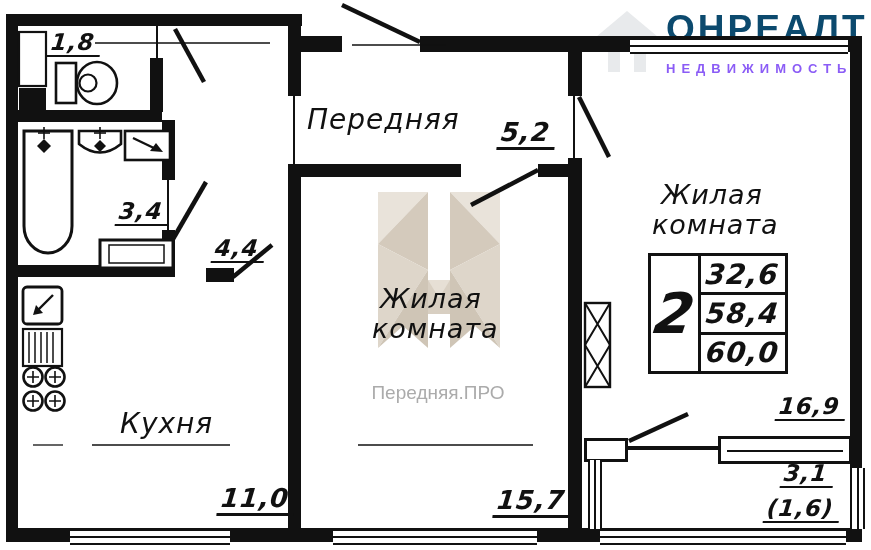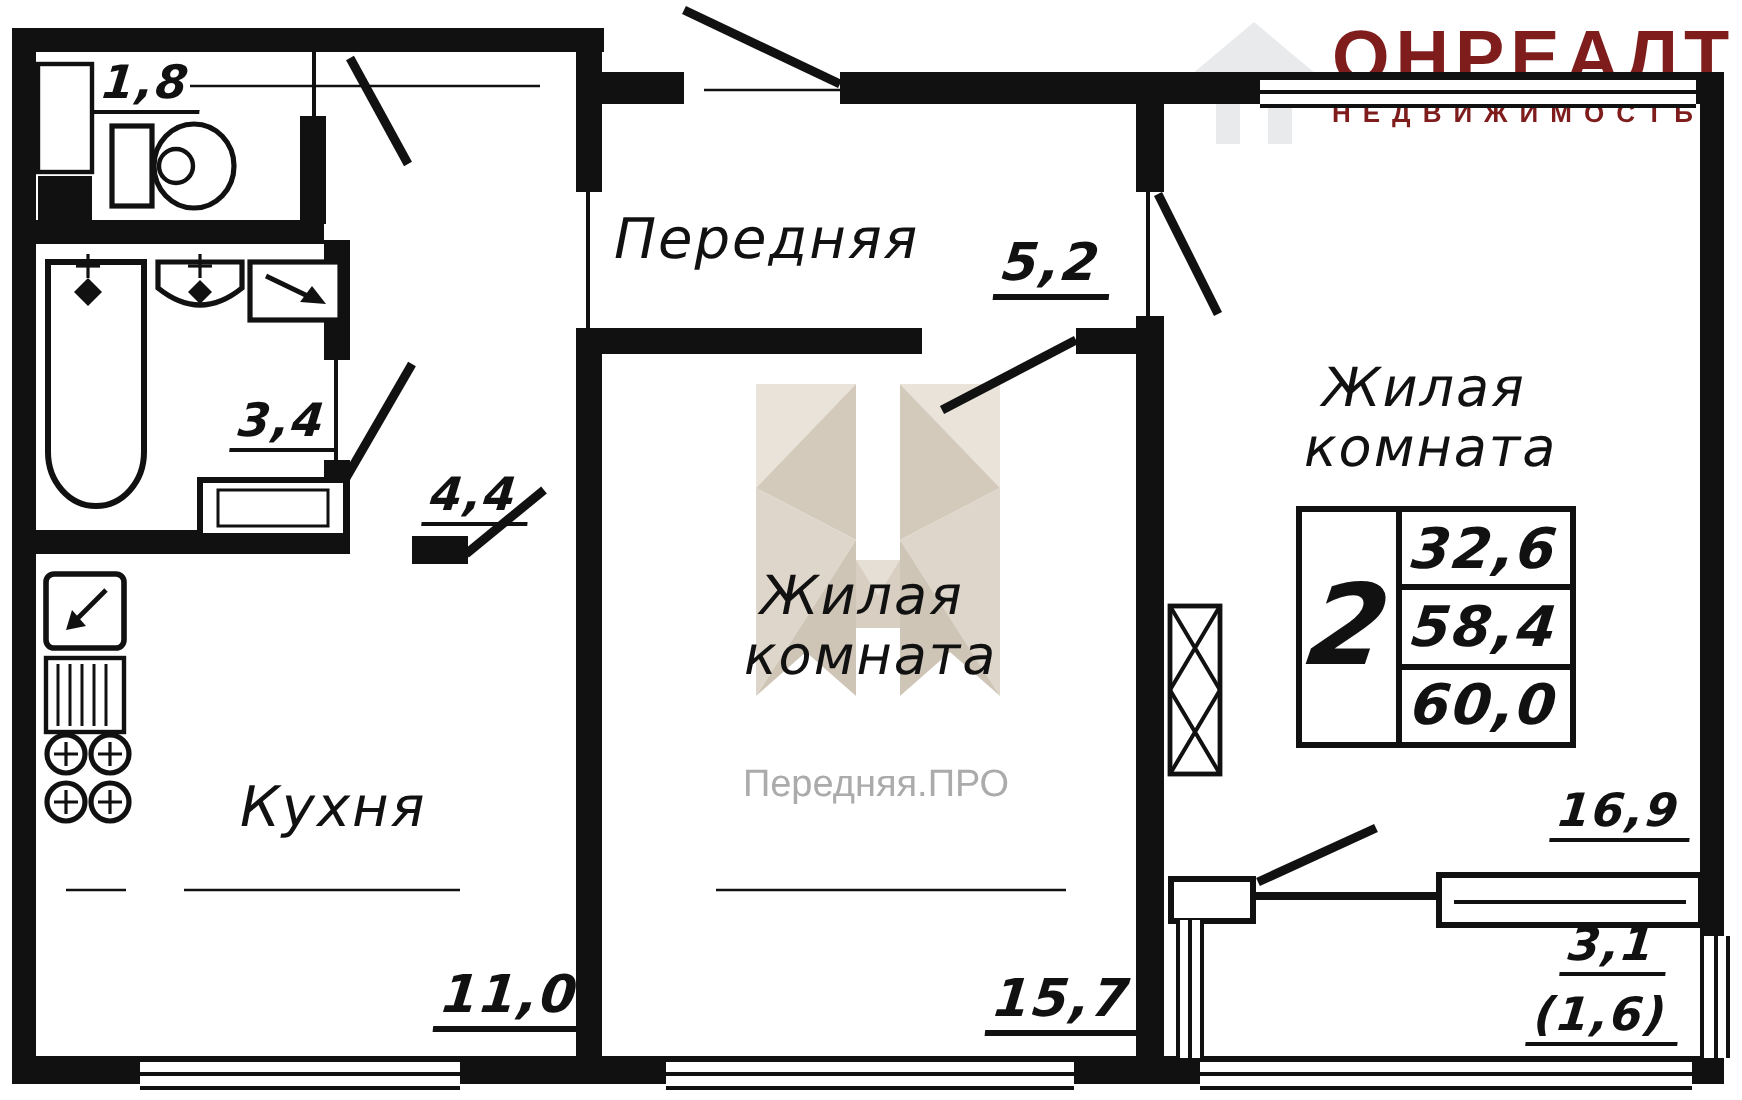--- a/index.html
+++ b/index.html
@@ -30,22 +30,22 @@
   .spec{position:absolute;left:648px;top:253px;width:140px;height:121px;border:3px solid #111;
         background:#fff;display:flex;z-index:6;box-sizing:border-box;}
   .spec-left{width:47px;border-right:3px solid #111;display:flex;align-items:center;justify-content:center;}
   .spec-left span{font:italic 600 56px "DejaVu Sans",sans-serif;transform:skewX(-8deg);}
   .spec-rows{flex:1;display:flex;flex-direction:column;}
   .spec-row{flex:1;display:flex;align-items:center;justify-content:center;border-bottom:3px solid #111;}
   .spec-row:last-child{border-bottom:none;}
   .spec-row span{font:italic 600 28px "DejaVu Sans",sans-serif;transform:skewX(-6deg);letter-spacing:1px;}
   
   .wm-onrealt{position:absolute;left:596px;top:10px;z-index:1;display:flex;align-items:flex-start;}
-  .wm-onrealt .ttl{font:700 37px "Liberation Sans",sans-serif;letter-spacing:3px;color:#7f1d1d;line-height:1;}
-  .wm-onrealt .sub{font:700 13px "Liberation Sans",sans-serif;letter-spacing:6px;color:#7f1d1d;margin-top:2px;}
+  .wm-onrealt .ttl{font:700 37px "Liberation Sans",sans-serif;letter-spacing:3px;color:#0c4a6e;line-height:1;}
+  .wm-onrealt .sub{font:700 13px "Liberation Sans",sans-serif;letter-spacing:6px;color:#8b5cf6;margin-top:14px;}
   .wm-h{position:absolute;left:378px;top:192px;z-index:2;}
   .wm-pro{position:absolute;left:510px;top:170px;width:95px;height:95px;border-radius:50%;
           background:rgba(247,201,72,0.92);display:flex;align-items:center;justify-content:center;z-index:7;}
   .wm-pro span{font:700 31px "Liberation Sans",sans-serif;letter-spacing:2px;color:#8f8f92;}
   .wm-nmarket{position:absolute;left:360px;top:382px;width:156px;text-align:center;
               font:400 19px "Liberation Sans",sans-serif;color:#ababab;z-index:6;}
 </style>
 </head>
 <body>
 
@@ -183,21 +183,21 @@
     </g>
     <g>
       <rect x="585" y="303" width="25" height="84" fill="#fff" stroke="#111" stroke-width="2.4"></rect>
       <path d="M585,303 L610,345 M610,303 L585,345 M585,345 L610,387 M610,345 L585,387" stroke="#111" stroke-width="2"></path>
     </g>
   </svg>
 
   <div class="rname" style="left:307px;top:104px;font-style:italic;">Передняя</div>
   <div class="rname wrap" style="left:372px;top:284px;width:118px;font-size:27px;">Жилая комната</div>
   <div class="rname wrap" style="left:652px;top:180px;width:120px;font-size:27px;">Жилая комната</div>
-  <div class="rname" style="left:120px;top:388px;font-style:italic;">Кухня</div>
+  <div class="rname" style="left:120px;top:408px;font-style:italic;">Кухня</div>
 
   <div class="area small" style="left:48px;top:30px;">1,8</div>
   <div class="area small" style="left:116px;top:199px;">3,4</div>
   <div class="area small" style="left:212px;top:236px;">4,4</div>
   <div class="area" style="left:498px;top:118px;">5,2</div>
   <div class="area" style="left:218px;top:484px;">11,0</div>
   <div class="area" style="left:494px;top:486px;">15,7</div>
   <div class="area small" style="left:776px;top:394px;">16,9</div>
   <div class="area small" style="left:781px;top:461px;">3,1</div>
   <div class="area small" style="left:764px;top:496px;">(1,6)</div>

